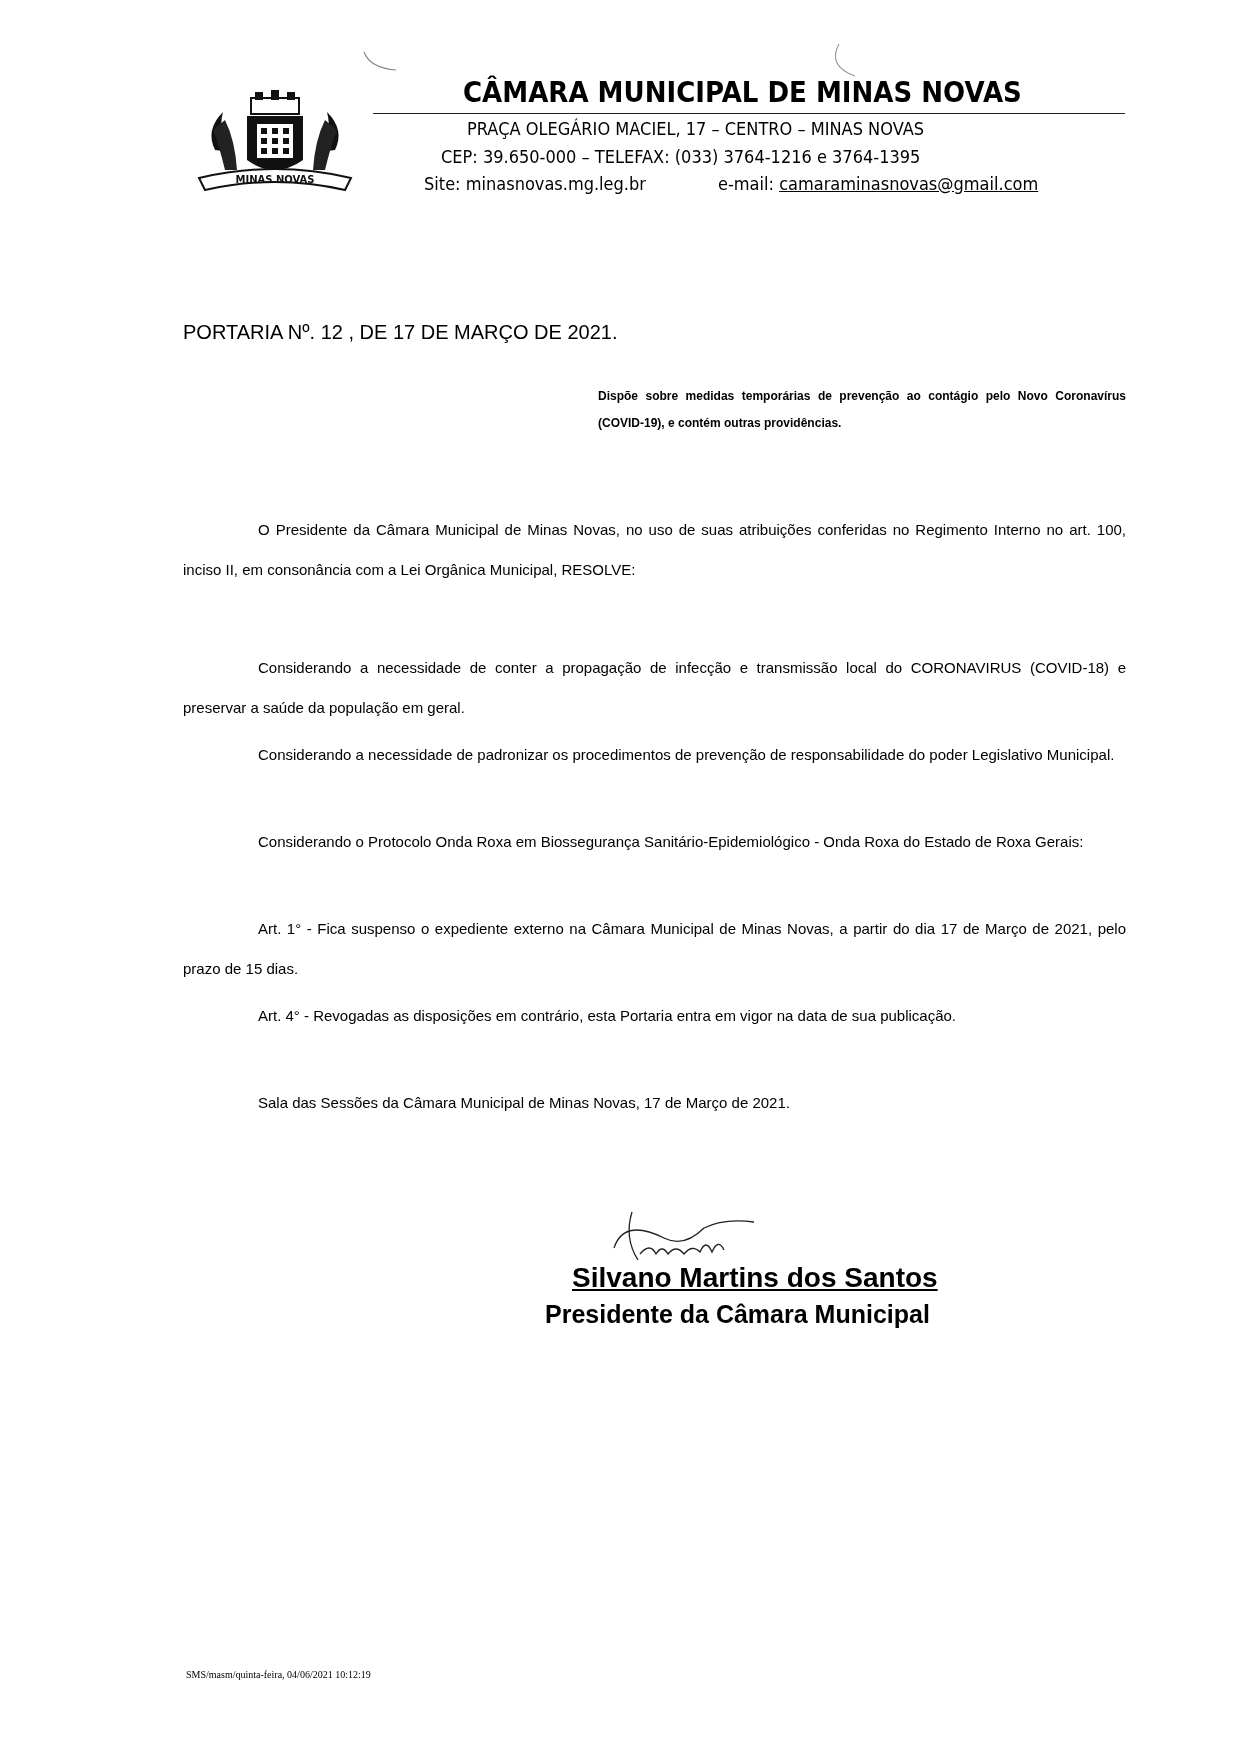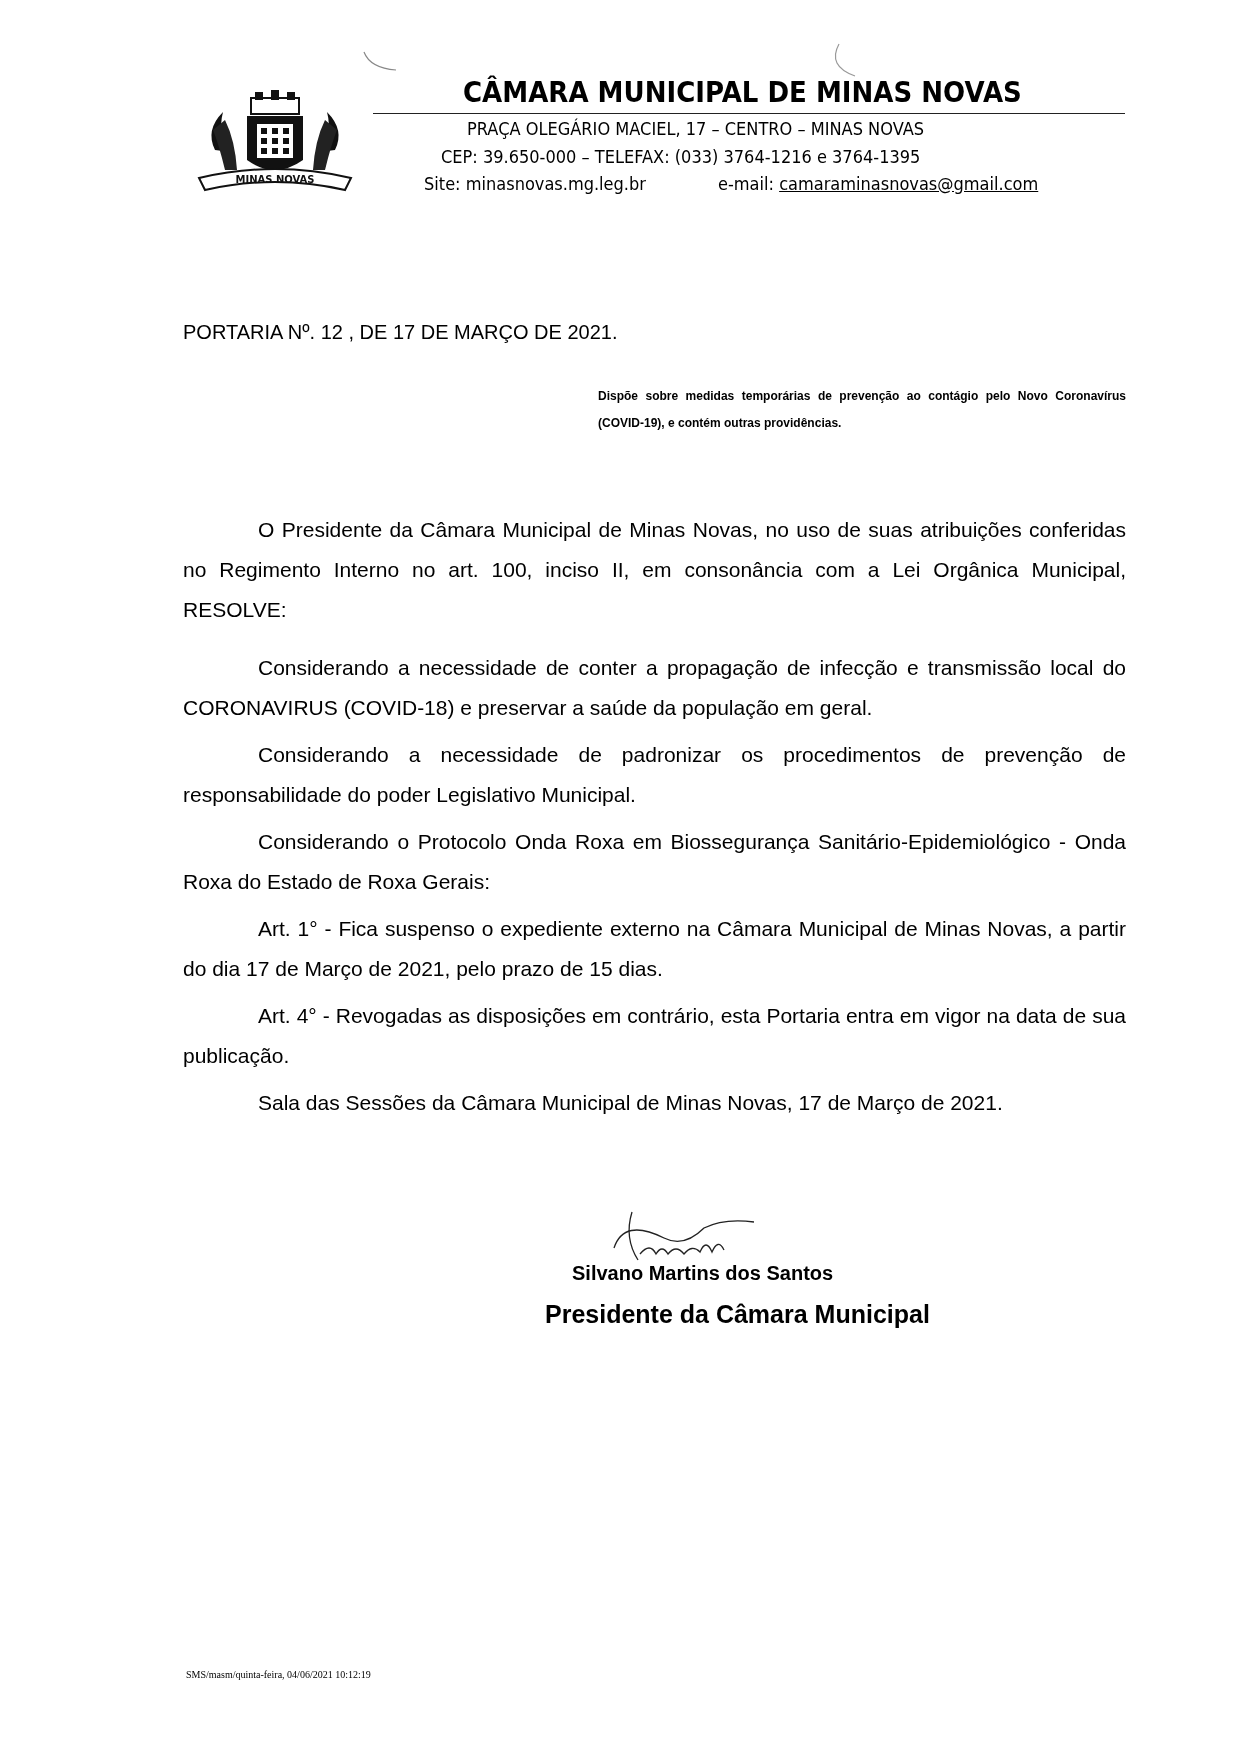--- a/index.html
+++ b/index.html
@@ -9,24 +9,24 @@
   .h-title{left:463px;top:76px;font-family:"DejaVu Sans",sans-serif;font-weight:bold;font-size:28px;letter-spacing:0px;transform:scaleX(0.93);transform-origin:left top;}
   .h-rule{left:373px;top:113px;width:752px;height:1px;background:#222;}
   .h-line{font-family:"DejaVu Sans",sans-serif;font-size:18px;transform:scaleX(0.9);transform-origin:left top;white-space:nowrap;}
   .h-addr{left:467px;top:118px;}
   .h-cep{left:441px;top:146px;}
   .h-site{left:424px;top:173px;}
   .h-email{left:718px;top:173px;}
   .h-email .link{text-decoration:underline;}
   .portaria{left:183px;top:305px;font-weight:normal;font-size:20px;margin-top:16px;}
   .ementa{left:598px;top:383px;width:528px;font-weight:bold;font-size:12px;line-height:27px;text-align:justify;}
-  .body{left:183px;width:943px;font-size:21px;line-height:40px;text-align:justify;}
+  .body{left:183px;width:943px;font-size:15px;line-height:40px;text-align:justify;}
   .p{margin:0;text-indent:75px;}
   .sig{left:604px;top:1208px;width:160px;height:60px;}
-  .sig-name{left:572px;top:1262px;font-weight:bold;font-size:20px;}
+  .sig-name{left:572px;top:1262px;font-weight:bold;font-size:28px;text-decoration:underline;}
   .sig-role{left:545px;top:1300px;font-weight:bold;font-size:25px;}
   .footer{left:186px;top:1669px;font-family:"Liberation Serif",serif;font-size:10px;}
   .smudge{position:absolute;}
 </style>
 </head>
 <body>
 
 <svg class="smudge" style="left:360px;top:48px" width="50" height="30">
     <path d="M4 4 Q10 20 36 22" stroke="#888" stroke-width="1.2" fill="none"></path>
   </svg>

